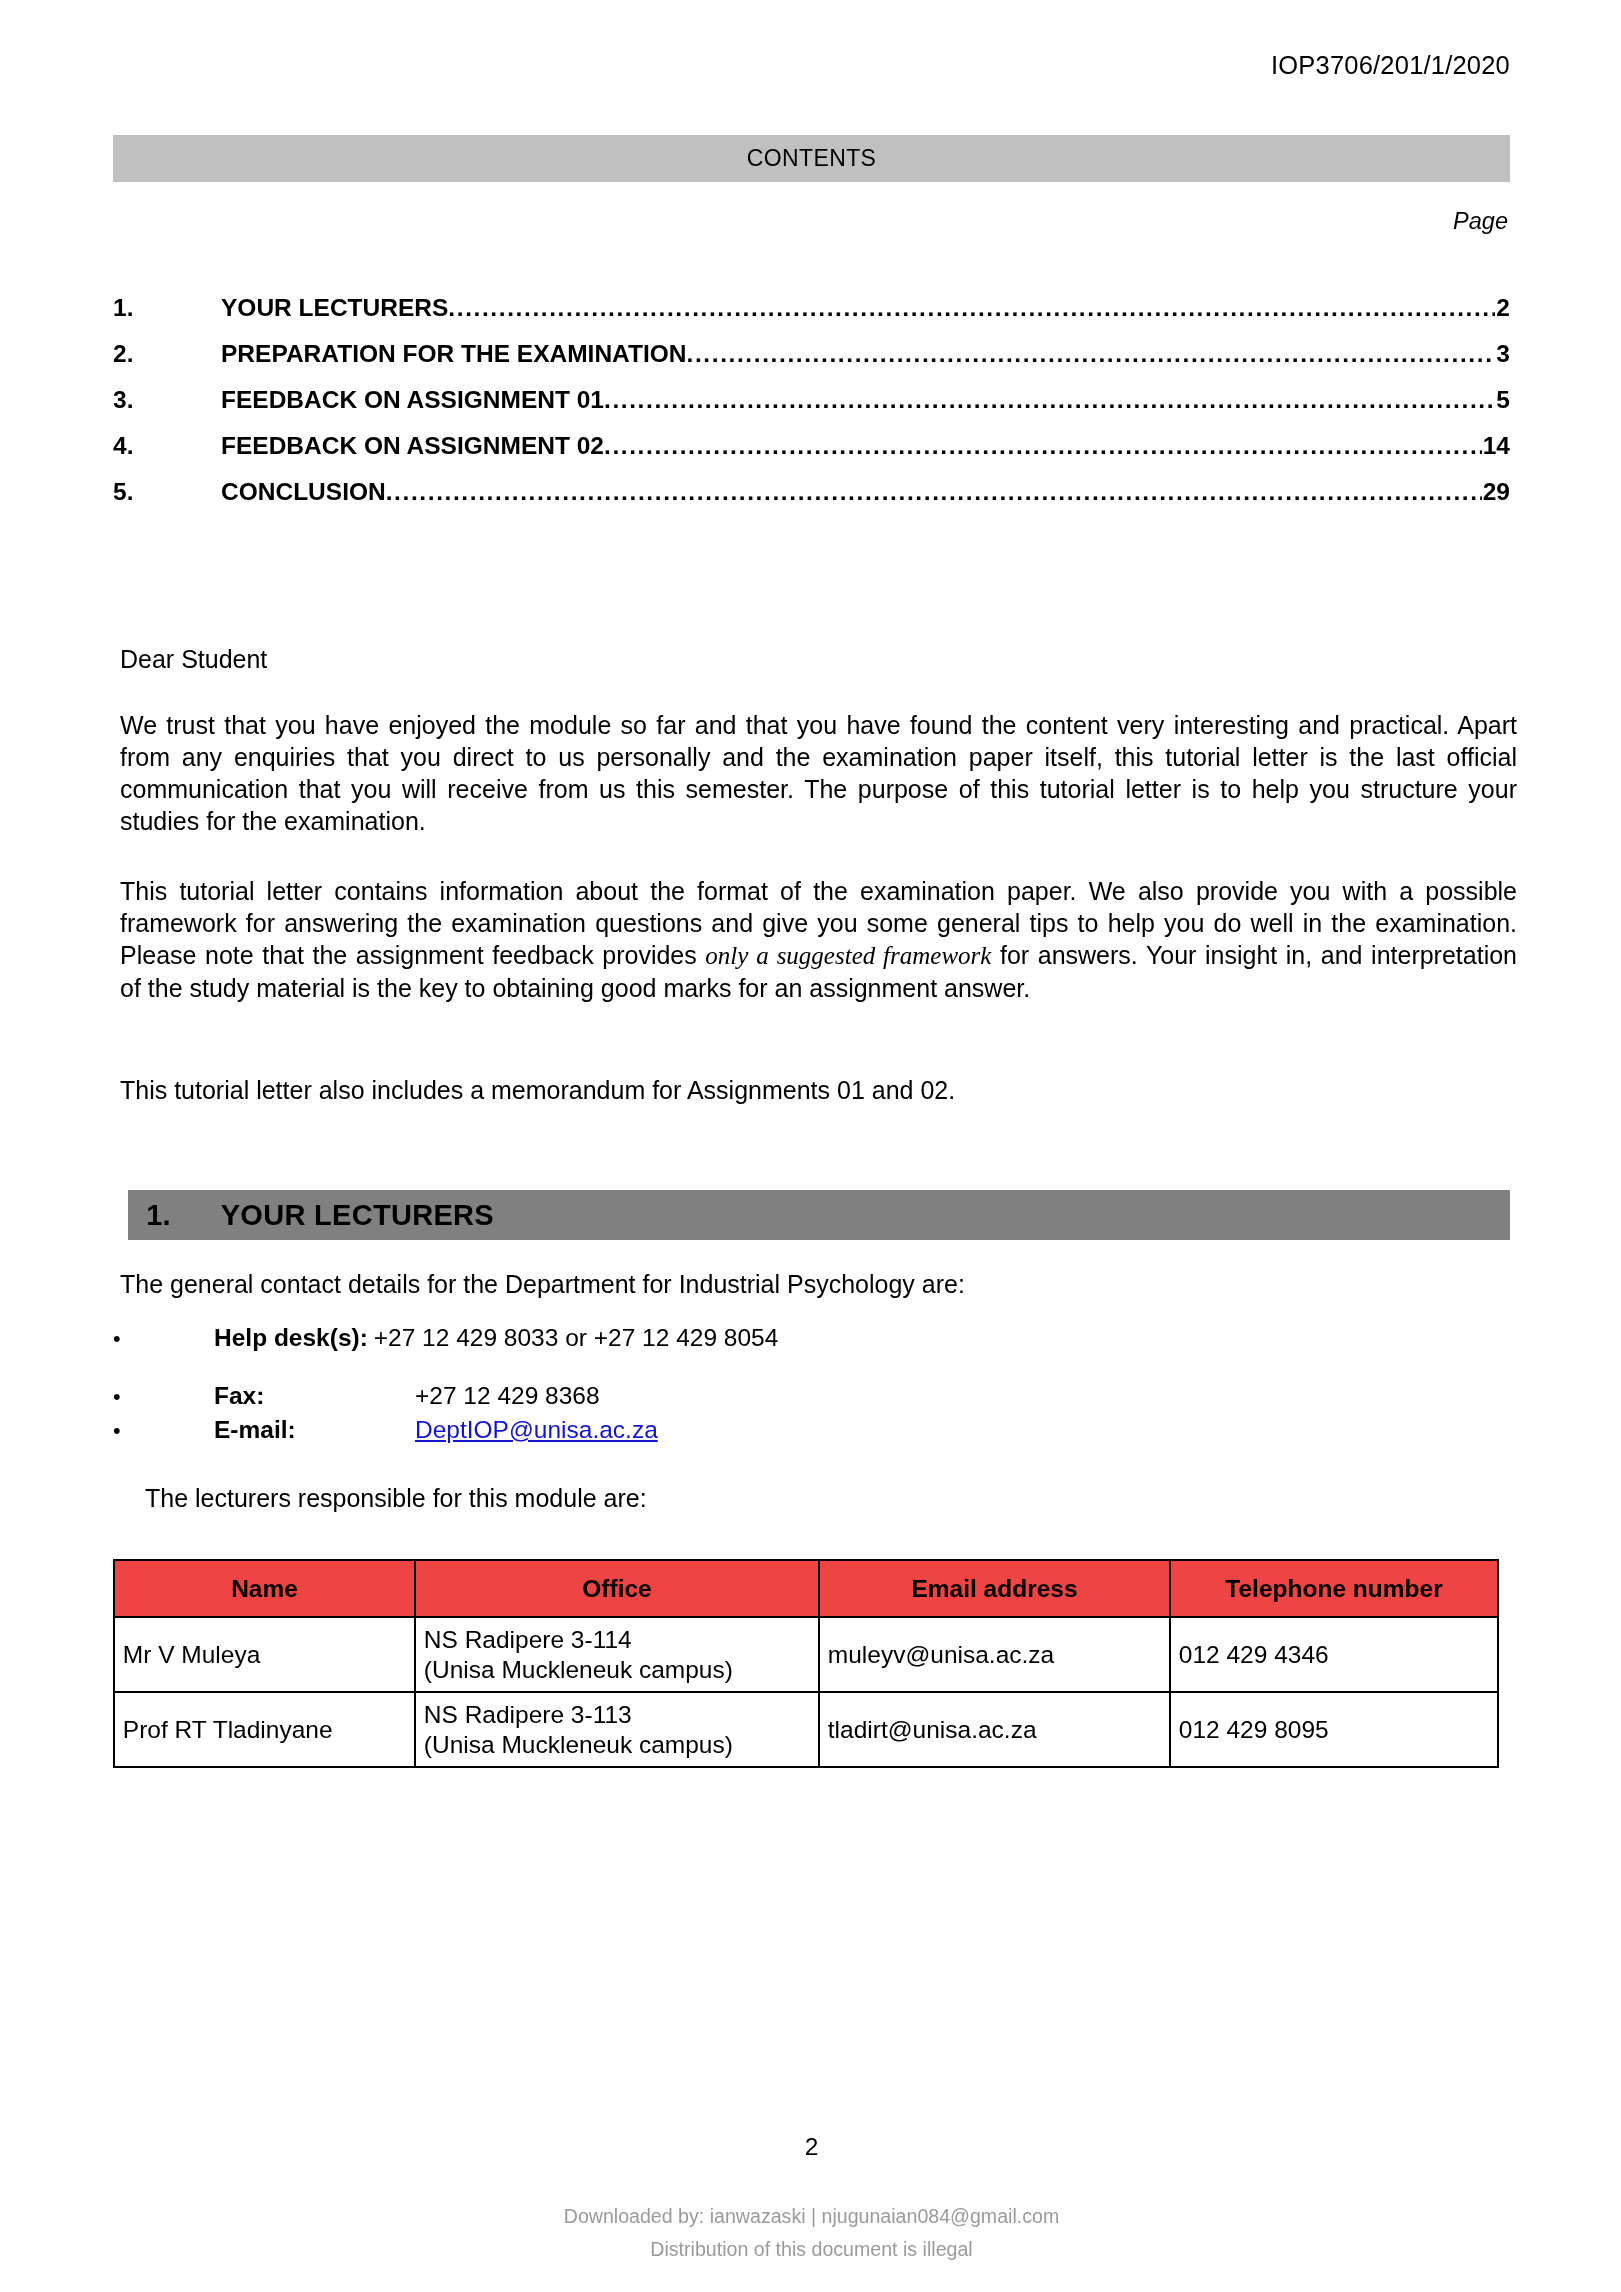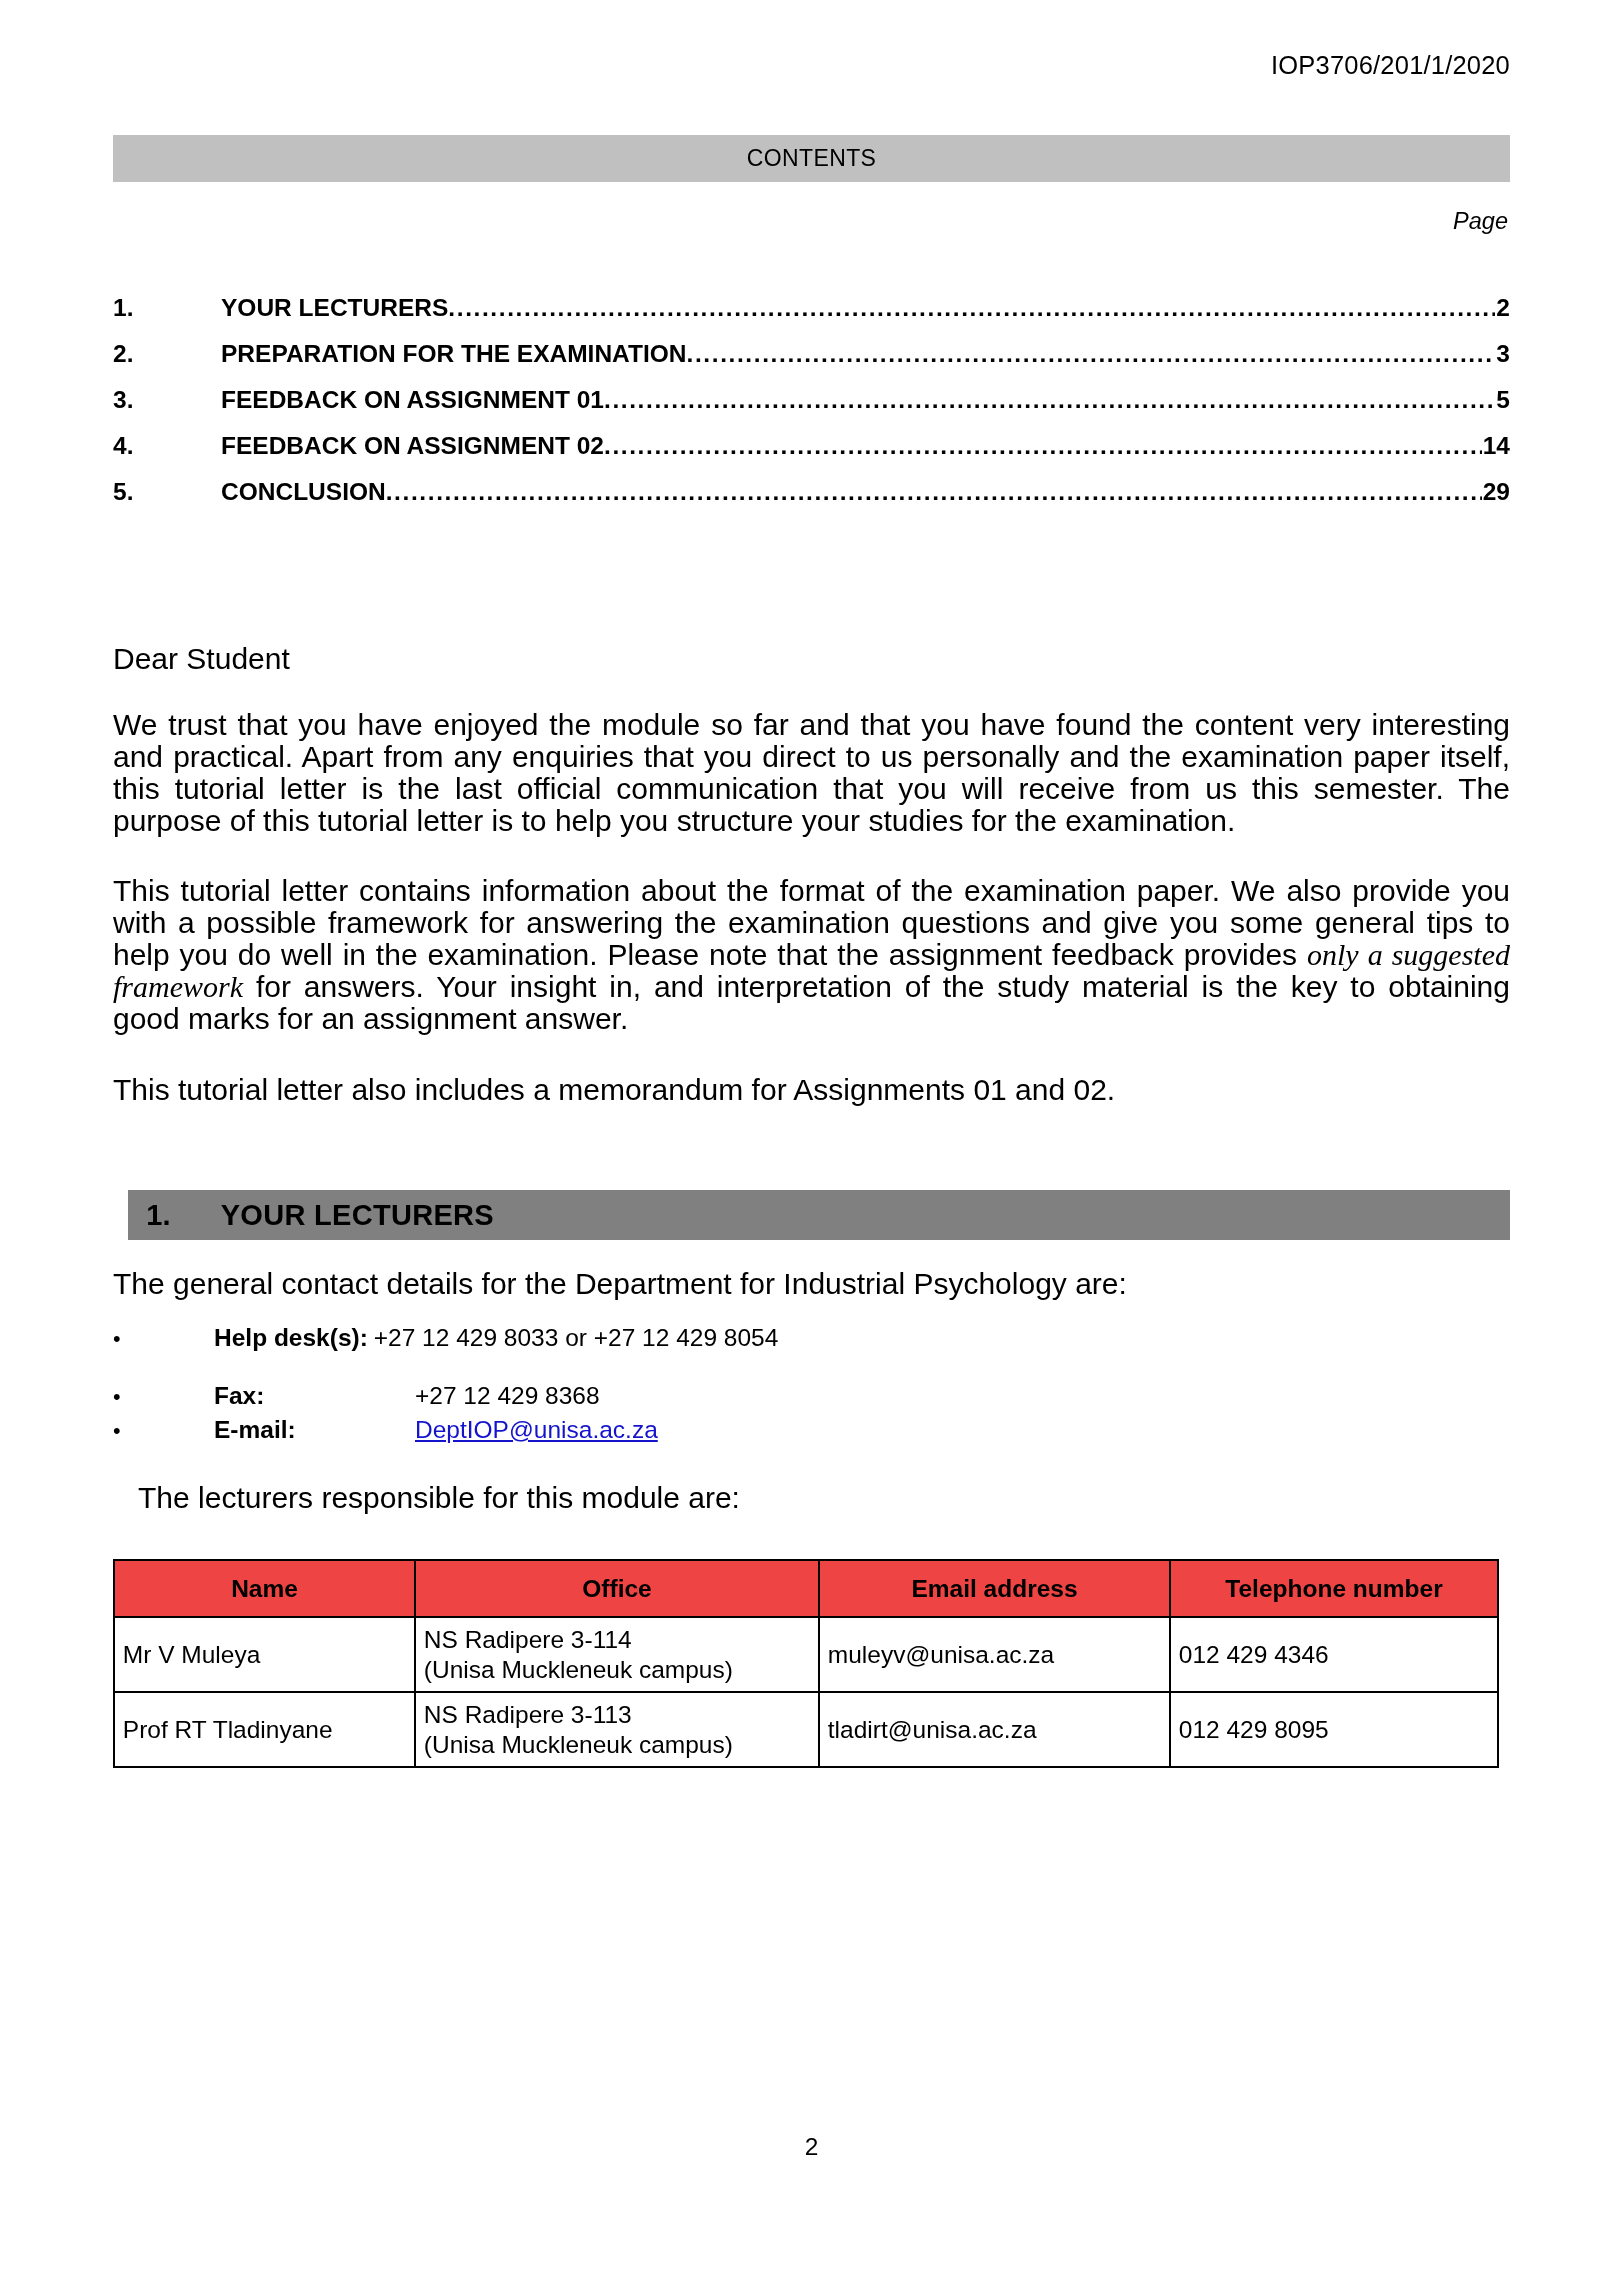--- a/index.html
+++ b/index.html
@@ -95,23 +95,23 @@
     margin: 0 1px 0 0;
   }
   .toc-page {
     flex: 0 0 auto;
     text-align: right;
   }
 
   
   .para {
     position: absolute;
-    left: 0;
-    width: 1397px;
-    font-size: 30px;
+    left: 7px;
+    width: 1397px;
+    font-size: 25px;
     line-height: 32px;
     text-align: justify;
   }
   .para.nojust { text-align: left; }
   .para i { font-style: italic; font-family: Liberation Serif, serif; }
 
   
   .section-bar {
     position: absolute;
     left: 14.7px;
@@ -348,16 +348,20 @@
             <span class="line">NS Radipere 3-113</span>
             <span class="line">(Unisa Muckleneuk campus)</span>
           </td>
           <td class="col-email">tladirt@unisa.ac.za</td>
           <td class="col-phone">012 429 8095</td>
         </tr>
       </tbody>
     </table>
 
     <div class="page-number">2</div>
+    <div class="watermark">
+      <div>Downloaded by: ianwazaski | njugunaian084@gmail.com</div>
+      <div>Distribution of this document is illegal</div>
+    </div>
 
   </div>
 </div>
 
 
 </body></html>

